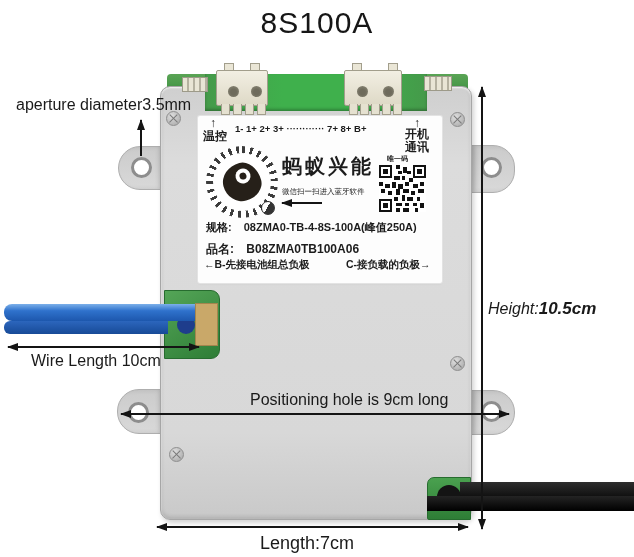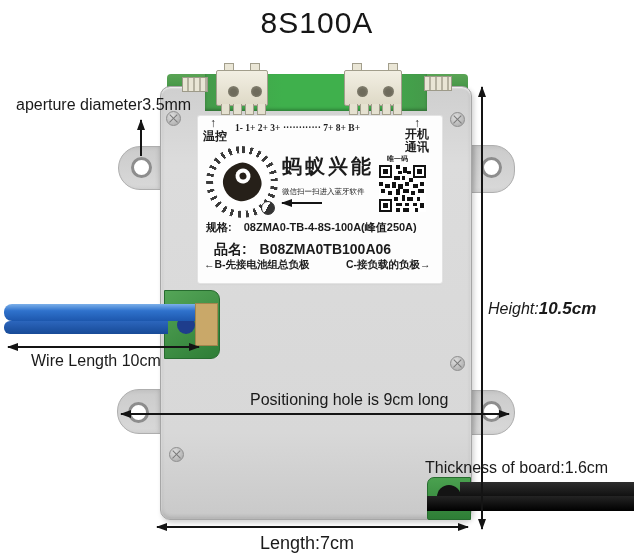--- a/index.html
+++ b/index.html
@@ -31,21 +31,21 @@
   
   .conn{background:linear-gradient(180deg,#f2efe3,#ded9c6);border:1px solid #a29e8c;border-radius:2px;}
   .ctab{background:#eae6d6;border:1px solid #a29e8c;border-bottom:none;}
   .chole{width:11px;height:11px;border-radius:50%;background:radial-gradient(circle at 50% 55%,#6e6b5c 35%,#908d7c);}
   .cleg{width:7px;height:10px;background:#e5e1d0;border:1px solid #a29e8c;border-top:none;}
   .bit{height:13px;background:repeating-linear-gradient(90deg,#e9e5d5 0 4px,#b5b1a0 4px 6px);border:1px solid #9d9a89;}
   
   .label{left:198px;top:116px;width:244px;height:167px;background:#fdfdfd;border-radius:2px;
          box-shadow:0 0 0 1px #e3e3e3, 0 1px 2px rgba(0,0,0,.08);}
   .cn{font-weight:600;}
-  .pins{font-weight:700;white-space:nowrap;font-family:Liberation Serif, serif;}
+  .pins{font-weight:700;white-space:nowrap;}
   
   .logo{width:72px;height:72px;border-radius:50%;
         background:repeating-conic-gradient(#3c3c3c 0deg 5deg,#ffffff 5deg 14deg);}
   .logo::before{content:"";position:absolute;inset:7px;background:#fff;border-radius:50%;}
   .blob{position:absolute;inset:17px;background:#262019;border-radius:56% 44% 52% 48% / 48% 58% 42% 52%;transform:rotate(-15deg);}
   .blob::before{content:"";position:absolute;width:15px;height:15px;border-radius:50%;background:#fff;top:6px;left:14px;}
   .blob::after{content:"";position:absolute;width:7px;height:7px;border-radius:50%;background:#262019;top:10px;left:18px;}
   .yin{position:absolute;right:3px;bottom:3px;width:12px;height:12px;border-radius:50%;border:1.5px solid #333;
        background:linear-gradient(120deg,#fff 45%,#333 45%);}
   
@@ -190,21 +190,21 @@
             <rect x="13" y="23" width="3" height="2"></rect>
             <rect x="19" y="23" width="2" height="2"></rect>
         </g>
       </svg>
     </div>
 
     <div class="abs" style="left:8px;top:104px;font-size:11px;font-weight:700;white-space:nowrap;">
       <span>规格:</span>
       <span style="margin-left:9px;">08ZMA0-TB-4-8S-100A(峰值250A)</span>
     </div>
-    <div class="abs" style="left:8px;top:125px;font-size:14px;font-weight:700;white-space:nowrap;margin-left:8px;">
+    <div class="abs" style="left:8px;top:125px;font-size:12px;font-weight:700;white-space:nowrap;">
       <span>品名:</span>
       <span style="margin-left:9px;">B08ZMA0TB100A06</span>
     </div>
     <div class="abs cn" style="left:6px;top:142px;font-size:10.5px;">←B-先接电池组总负极</div>
     <div class="abs cn" style="left:148px;top:142px;font-size:10.5px;">C-接负载的负极→</div>
   </div>
 
   <div class="abs screw" style="left:166px;top:111px;"></div>
   <div class="abs screw" style="left:450px;top:112px;"></div>
   <div class="abs screw" style="left:450px;top:356px;"></div>
@@ -239,21 +239,20 @@
   <div class="abs ann" style="left:488px;top:299px;font-style:italic;">
     <span>Height:</span><span style="font-weight:700;font-size:17px;">10.5cm</span>
   </div>
 
   <div class="abs ann" style="left:214px;top:391px;margin-left:36px;">Positioning hole is 9cm long</div>
   <div class="abs dline h" style="left:121px;top:413px;width:388px;">
       <span class="ah l"></span>
       <span class="ah r"></span>
     </div>
 
-  <div class="abs ann" style="left:425px;top:459px;">Thickness of board:1.6cm</div>
 
   <div class="abs dline h" style="left:157px;top:526px;width:311px;">
       <span class="ah l"></span>
       <span class="ah r"></span>
     </div>
   <div class="abs ann" style="left:260px;top:533px;font-size:18px;text-align:center;">Length:7cm</div>
 
 </div>
 
 </body></html>

